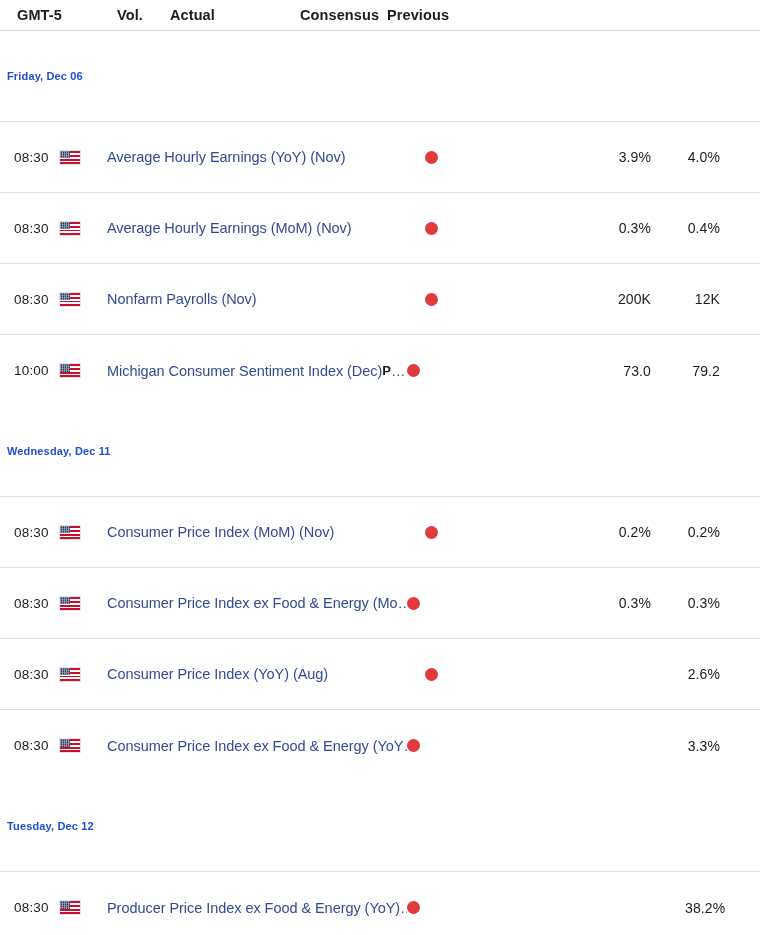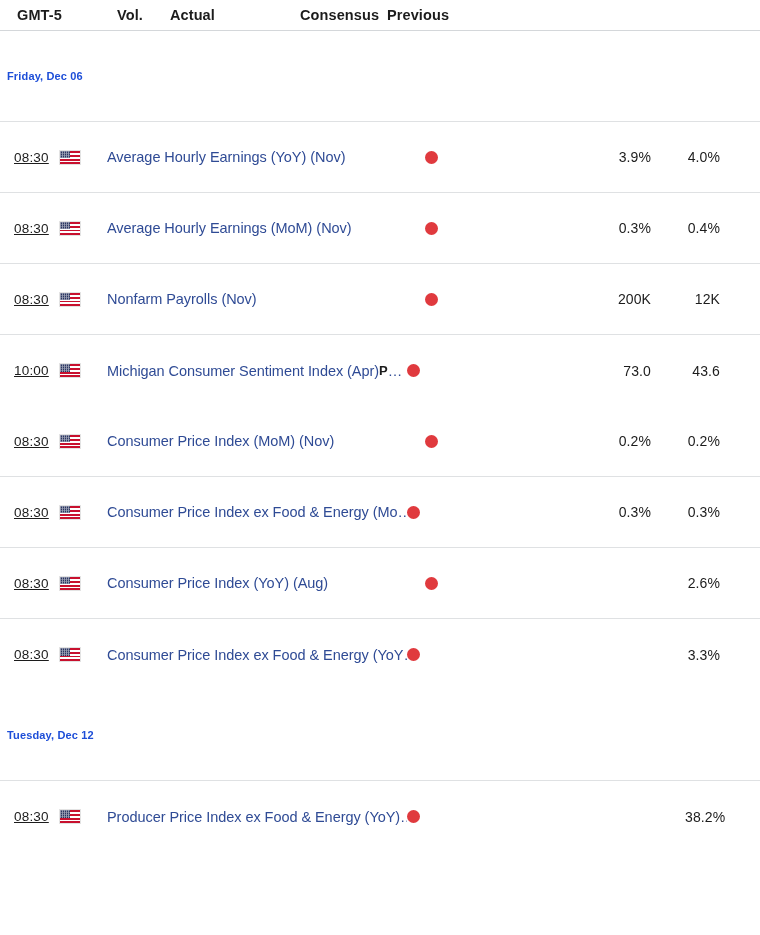--- a/index.html
+++ b/index.html
@@ -81,21 +81,20 @@
     align-items: center;
     gap: 0px;
   }
   .time-text {
     font-size: 13.5px;
     color: #1c1c1c;
     letter-spacing: 0.2px;
     width: 52px;
     padding-left: 7px;
     box-sizing: border-box;
-    text-decoration: underline;
   }
 
   
   .flag {
     width: 22px;
     height: 15px;
     position: relative;
     display: inline-block;
     border: 1px solid #e3e3e3;
     box-sizing: border-box;
@@ -247,33 +246,36 @@
           <div class="col-prev value-text">12K</div>
         </div>
         <div class="event-row clipped">
           <div class="col-time time-cell">
             <span class="time-text">10:00</span>
             <span class="flag" title="United States">
               <span class="canton"></span>
             </span>
           </div>
           <div class="col-event event-cell">
-            <a class="event-link">Michigan Consumer Sentiment Index (Apr)</a>
+            <a class="event-link">Michigan Consumer Sentiment Index (Dec)</a>
             <span class="event-badge">P</span>
             <span class="event-ellipsis">…</span>
           </div>
           <div class="col-vol vol-cell">
             <span class="vol-dot" style="background: rgb(224, 58, 62);"></span>
           </div>
           <div class="col-actual value-text"></div>
           <div class="col-cons value-text">73.0</div>
-          <div class="col-prev value-text">43.6</div>
+          <div class="col-prev value-text">79.2</div>
         </div>
       </div>
       <div>
+        <div class="date-group">
+          <div class="date-group-label">Wednesday, Dec 11</div>
+        </div>
         <div class="event-row">
           <div class="col-time time-cell">
             <span class="time-text">08:30</span>
             <span class="flag" title="United States">
               <span class="canton"></span>
             </span>
           </div>
           <div class="col-event event-cell">
             <a class="event-link">Consumer Price Index (MoM) (Nov)</a>
           </div>

